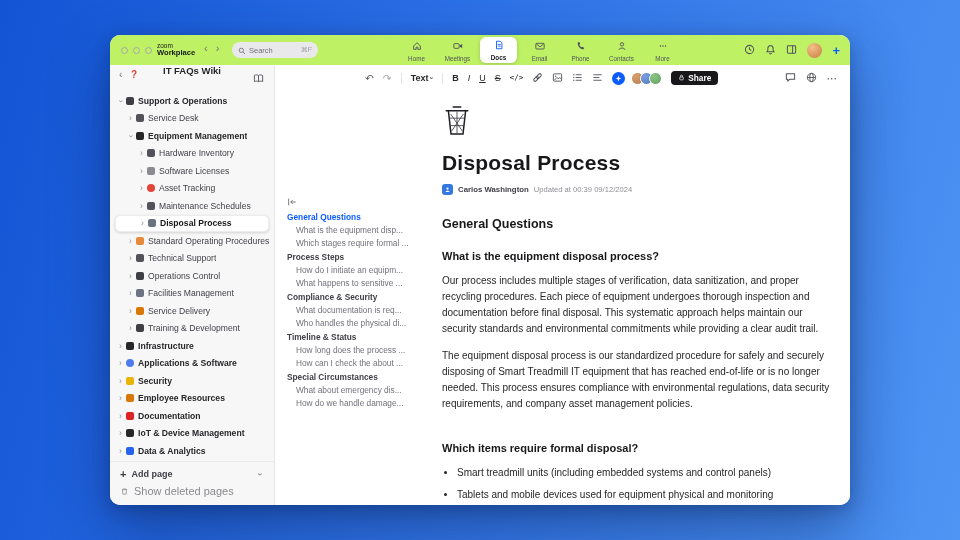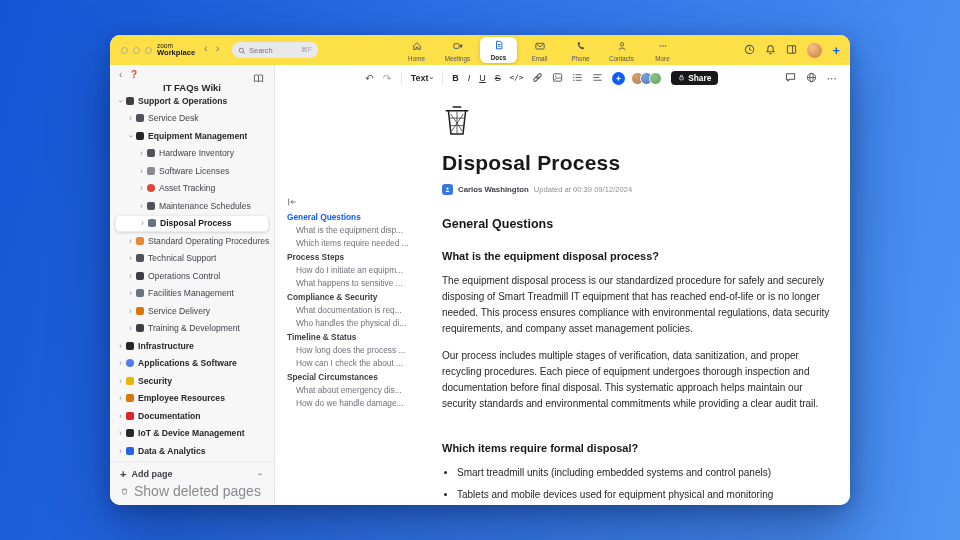--- a/index.html
+++ b/index.html
@@ -3,21 +3,21 @@
 <meta charset="utf-8">
 <style>
   html,body{margin:0;padding:0;background:#0c2f73;font-family:"Liberation Sans",sans-serif;}
   *{box-sizing:border-box;}
   .stage{position:relative;width:960px;height:540px;overflow:hidden;
     background:linear-gradient(105deg,#1254d4 0%,#2e72e8 45%,#4e95f4 100%);}
   .window{position:absolute;left:110px;top:35px;width:740px;height:470px;background:#fff;
     border-radius:10px;overflow:hidden;
     box-shadow:0 25px 60px rgba(8,28,80,.45),0 4px 16px rgba(8,28,80,.28);}
   
-  .titlebar{position:absolute;top:0;left:0;right:0;height:40px;background:#fde047;border-bottom:1px solid #e4e4e7;}
+  .titlebar{position:absolute;top:0;left:0;right:0;height:40px;background:#bef264;border-bottom:1px solid #e4e4e7;}
   .lights{position:absolute;left:11px;top:12px;display:flex;gap:5px;}
   .light{width:7px;height:7px;border-radius:50%;border:1px solid #a8a8ad;}
   .brand{position:absolute;left:47px;top:7px;line-height:1.1;color:#18181b;}
   .brand .b1{font-size:6.5px;}
   .brand .b2{font-size:7.6px;font-weight:700;}
   .navarrows{position:absolute;left:94px;top:8px;font-size:11px;color:#71717a;display:flex;gap:8px;line-height:1;}
   .searchbox{position:absolute;left:122px;top:7px;width:86px;height:16px;background:#e9e9eb;border-radius:8px;
     display:flex;align-items:center;padding:0 6px;gap:3px;}
   .searchbox .ph{font-size:7.5px;color:#71717a;flex:1;}
   .searchbox .kbd{font-size:7px;color:#a1a1aa;}
@@ -30,42 +30,42 @@
   .tab.active::after{content:"";width:10px;height:2px;border-radius:1px;background:#0b5cff;margin-top:1px;}
   .tb-right{position:absolute;right:10px;top:0;height:30px;display:flex;align-items:center;gap:10px;color:#52525b;}
   .tb-right svg{width:11px;height:11px;}
   .avatar-s{width:15px;height:15px;border-radius:50%;background:radial-gradient(circle at 35% 30%,#f5c08a,#c77b3f);}
   .plus-blue{color:#0b5cff;font-size:13px;font-weight:700;line-height:1;}
   
   .sidebar{position:absolute;left:0;top:30px;bottom:0;width:165px;background:#f7f7f8;border-right:1px solid #e4e4e7;}
   .sb-head{position:relative;height:24px;}
   .sb-back{position:absolute;left:9px;top:5px;font-size:10px;color:#71717a;line-height:1;}
   .sb-logo{position:absolute;left:21px;top:5px;font-size:10px;font-weight:800;color:#e0453a;line-height:1;}
-  .sb-title{position:absolute;left:33px;top:18px;font-size:9.5px;font-weight:700;color:#27272a;line-height:1;padding-left:20px;}
+  .sb-title{position:absolute;left:33px;top:1px;font-size:9.5px;font-weight:700;color:#27272a;line-height:1;padding-left:20px;}
   .sb-book{position:absolute;right:10px;top:5px;color:#52525b;}
   .sb-book svg{width:11px;height:11px;}
   .tree{position:absolute;top:27px;left:0;right:0;}
   .trow{height:17.5px;display:flex;align-items:center;padding-right:4px;cursor:default;}
   .trow.d0{padding-left:6px;}
   .trow.d1{padding-left:16px;}
   .trow.d2{padding-left:27px;}
   .chev{flex:0 0 9px;width:9px;font-size:8.5px;color:#8f8f95;text-align:center;line-height:1;display:inline-block;}
   .chev.down{transform:rotate(90deg);}
   .tic{flex:0 0 8px;width:8px;height:8px;border-radius:2px;margin:0 4px 0 1px;}
   .tic.round{border-radius:50%;}
   .tlabel{font-size:8.6px;color:#3f3f46;white-space:nowrap;overflow:hidden;}
   .trow.d0 .tlabel{font-weight:700;color:#27272a;}
   .trow.parent .tlabel{font-weight:600;color:#27272a;}
   .trow.sel{background:#fff;border-radius:5px;margin:0 5px;padding-left:22px;box-shadow:0 1px 3px rgba(0,0,0,.15);border:1px solid #ececee;}
   .trow.sel .tlabel{font-weight:600;color:#18181b;}
   .sb-bottom{position:absolute;bottom:6px;left:0;right:0;border-top:1px solid #ececee;padding-top:3px;}
   .addpage{height:18px;display:flex;align-items:center;padding:0 10px;gap:5px;font-size:9px;font-weight:600;color:#3f3f46;}
   .addpage .pl{font-size:11px;line-height:1;}
   .addpage .chev{margin-left:auto;}
-  .deleted{height:16px;display:flex;align-items:center;padding:0 10px;gap:5px;font-size:14px;color:#8a8a8e;}
+  .deleted{height:16px;display:flex;align-items:center;padding:0 10px;gap:5px;font-size:11px;color:#8a8a8e;}
   .deleted svg{width:9px;height:9px;}
   
   .content{position:absolute;left:165px;top:30px;right:0;bottom:0;background:#fff;}
   .toolbar{position:relative;height:26px;display:flex;align-items:center;gap:9px;padding-left:90px;color:#52525b;}
   .ti{font-size:10.5px;line-height:1;}
   .ti.dis{color:#a1a1aa;}
   .tsep{width:1px;height:11px;background:#e4e4e7;}
   .tbtn{font-size:9px;color:#27272a;line-height:1;}
   .tbtn.b{font-weight:800;}
   .tbtn.i{font-style:italic;}
@@ -417,21 +417,21 @@
       <div class="outline">
         <div class="ocollapse">
           <svg viewBox="0 0 12 12" fill="none" stroke="currentColor" stroke-width="1.1">
               <line x1="2" y1="2" x2="2" y2="10"></line>
               <line x1="10.5" y1="6" x2="4.5" y2="6"></line>
               <path d="M7 3.5 L4.5 6 L7 8.5"></path>
             </svg>
         </div>
         <div class="orow section active first">General Questions</div>
         <div class="orow item">What is the equipment disp...</div>
-        <div class="orow item">Which items require needed ...</div>
+        <div class="orow item">Which stages require formal ...</div>
         <div class="orow section">Process Steps</div>
         <div class="orow item">How do I initiate an equipm...</div>
         <div class="orow item">What happens to sensitive ...</div>
         <div class="orow section">Compliance &amp; Security</div>
         <div class="orow item">What documentation is req...</div>
         <div class="orow item">Who handles the physical di...</div>
         <div class="orow section">Timeline &amp; Status</div>
         <div class="orow item">How long does the process ...</div>
         <div class="orow item">How can I check the about ...</div>
         <div class="orow section">Special Circumstances</div>
@@ -460,22 +460,22 @@
               <svg viewBox="0 0 12 12">
                 <circle cx="6" cy="4.4" r="1.9" fill="#fff"></circle>
                 <path d="M2.8 10.2 C2.8 7.6 9.2 7.6 9.2 10.2 Z" fill="#fff"></path>
               </svg>
             </span>
           <span class="byname">Carlos Washington</span>
           <span class="byupdated">Updated at 00:39 09/12/2024</span>
         </div>
         <div class="h2">General Questions</div>
         <div class="h3">What is the equipment disposal process?</div>
+        <div class="p">Our process includes multiple stages of verification, data sanitization, and proper recycling procedures. Each piece of equipment undergoes thorough inspection and documentation before final disposal. This systematic approach helps maintain our security standards and environmental commitments while providing a clear audit trail.</div>
         <div class="p">The equipment disposal process is our standardized procedure for safely and securely disposing of Smart Treadmill IT equipment that has reached end-of-life or is no longer needed. This process ensures compliance with environmental regulations, data security requirements, and company asset management policies.</div>
-        <div class="p">Our process includes multiple stages of verification, data sanitization, and proper recycling procedures. Each piece of equipment undergoes thorough inspection and documentation before final disposal. This systematic approach helps maintain our security standards and environmental commitments while providing a clear audit trail.</div>
         <div class="h3 second">Which items require formal disposal?</div>
         <ul class="blist">
           <li>Smart treadmill units (including embedded systems and control panels)</li>
           <li>Tablets and mobile devices used for equipment physical and monitoring</li>
 
         </ul>
       </div>
 
     </div>
   </div>

